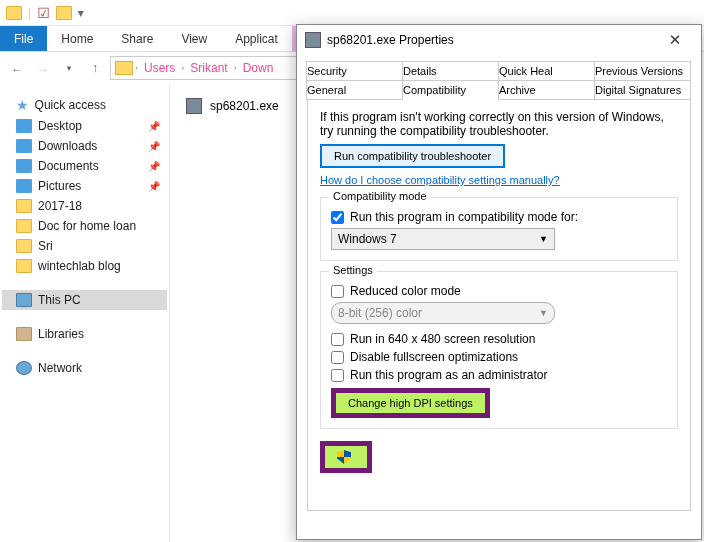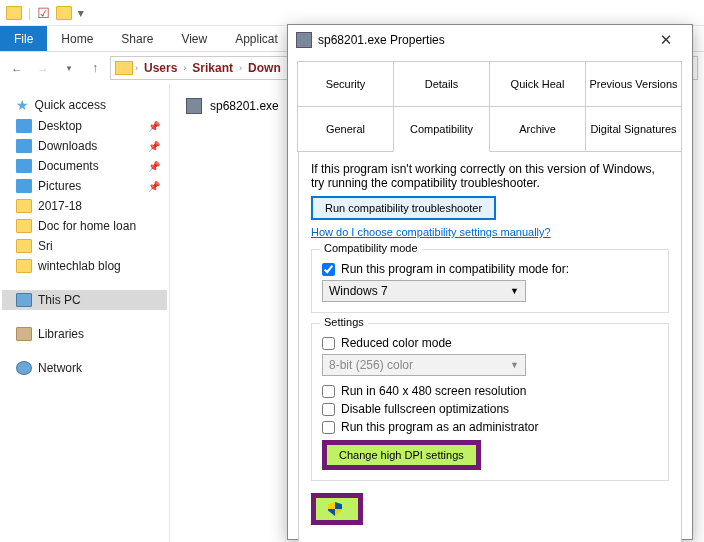--- a/index.html
+++ b/index.html
@@ -14,21 +14,21 @@
 .ribbon-tabs .tab { padding: 0 14px; display:flex; align-items:center; color:#333; }
 .ribbon-tabs .tab.file { background:#1979ca; color:#fff; }
 .ribbon-tabs .manage { background:#e4b5e8; color:#555; padding:0 32px; }
 .ribbon-tabs .newfolder { color:#999; padding:0 18px; }
 
 .addrbar { height: 32px; display:flex; align-items:center; padding:0 6px; gap:4px; }
 .nav-btn { width:22px; height:22px; display:flex; align-items:center; justify-content:center; color:#666; border-radius:2px; }
 .nav-btn.disabled { color:#ccc; }
 .addrbox { flex:1; height:24px; border:1px solid #ccc; display:flex; align-items:center; padding:0 4px; gap:2px; }
 .addrbox .folder-icon { width:18px; height:14px; background:#ffd868; border:1px solid #e0b23b; }
-.crumb { padding:0 4px; color:#7f1d1d;font-weight:bold; }
+.crumb { padding:0 4px; color:#ec4899; }
 .crumb-sep { color:#888; font-size:9px; }
 
 .explorer-body { display:flex; height: calc(542px - 26px - 26px - 32px); }
 .tree { width:170px; border-right:1px solid #e6e6e6; padding:10px 2px; }
 .tree-item { display:flex; align-items:center; gap:6px; padding:3px 6px 3px 14px; color:#222; }
 .tree-item.selected { background:#d9d9d9; }
 .tree-item .pin { margin-left:auto; color:#888; font-size:10px; }
 .tree-sep { height:14px; }
 .ico { width:16px; height:14px; display:inline-block; border-radius:1px; }
 .ico.star { color:#5ea9dd; width:auto; height:auto; font-size:14px; }
@@ -36,44 +36,44 @@
 .ico.folder { background:#ffd868; border:1px solid #e0b23b; }
 .ico.pc { background:#6aa8d8; border:1px solid #4a7aa0; }
 .ico.lib { background:#d2b48c; border:1px solid #b09060; }
 .ico.net { background:#6aa8d8; border:1px solid #4a7aa0; border-radius:50%; }
 
 .content { flex:1; padding:10px; }
 .file-item { display:flex; align-items:center; gap:8px; padding:4px 6px; width:140px; }
 .file-item .exe-icon { width:16px; height:16px; background:#7a8a9a; border:1px solid #556; }
 
 
-.dialog { position:absolute; top:24px; left:287px; width:406px; height:516px; background:#fff; border:1px solid #888; box-shadow:0 4px 16px rgba(0,0,0,0.3); }
+.dialog { position:absolute; top:24px; left:296px; width:406px; height:516px; background:#fff; border:1px solid #888; box-shadow:0 4px 16px rgba(0,0,0,0.3); }
 .dlg-title { height:30px; background:#fff; display:flex; align-items:center; padding:0 8px; }
 .dlg-title .exe-icon { width:16px; height:16px; background:#7a8a9a; border:1px solid #556; margin-right:6px; }
 .dlg-title .title-text { flex:1; font-size:12px; }
 .dlg-close { width:36px; text-align:center; font-size:15px; color:#333; }
 
 .dlg-tabs { padding:6px 10px 0; }
 .tabrow { display:flex; }
-.tabrow .tabitem { flex:1; border:1px solid #ccc; padding:16px 0; text-align:center; font-size:11px; background:#fff; margin-left:-1px; }
+.tabrow .tabitem { flex:1; border:1px solid #ccc; padding:3px 0; text-align:left; font-size:11px; background:#fff; margin-left:-1px; }
 .tabrow .tabitem.active { background:#fff; border-bottom:1px solid #fff; position:relative; z-index:2; }
 .tabrow.top .tabitem { border-bottom:none; }
 .tabpane { border:1px solid #ccc; margin-top:-1px; padding:10px 12px 12px; height:412px; background:#fff; }
 
 .desc { font-size:11px; line-height:14px; margin-bottom:6px; }
 .btn { border:5px solid #701a75; background:#bef264; padding:4px 12px; font-size:11px; display:inline-block; }
 .btn.blue-border { border:2px solid #0078d7; background:#e5f1fb; }
 .link { color:#0066cc; text-decoration:underline; font-size:11px; display:inline-block; margin-top:6px; }
 
 .groupbox { border:1px solid #ddd; margin-top:10px; padding:8px 10px 10px; position:relative; }
 .groupbox .legend { position:absolute; top:-8px; left:8px; background:#fff; padding:0 4px; font-size:11px; }
 .chk { display:flex; align-items:center; gap:6px; font-size:11px; margin:4px 0; }
 .chk input { width:13px; height:13px; }
-.combo { border:1px solid #adadad; background:#efefef; padding:3px 6px; width:204px; font-size:11px; display:flex; justify-content:space-between; align-items:center; margin-top:4px; }
-.combo.disabled { color:#888; background:#f2f2f2; }
+.combo { border:1px solid #adadad; background:#efefef; padding:3px 6px; width:224px; font-size:11px; display:flex; justify-content:space-between; align-items:center; margin-top:4px; }
+.combo.disabled { color:#888; background:#f2f2f2;border-radius:10px; }
 
 .dlg-footer { position:absolute; bottom:0; left:0; right:0; height:38px; background:#f0f0f0; display:flex; align-items:center; justify-content:flex-end; gap:8px; padding:0 12px; border-top:1px solid #ddd; }
 .dlg-footer .btn { padding:4px 20px; }
 
 .shield { width:14px; height:14px; display:inline-block; vertical-align:middle; margin-right:4px; position:relative; }
 .shield::before { content:""; position:absolute; inset:0; background: conic-gradient(#0055aa 0 25%, #ffcc00 25% 50%, #0055aa 50% 75%, #ffcc00 75% 100%); clip-path: polygon(50% 0, 100% 15%, 100% 60%, 50% 100%, 0 60%, 0 15%); }
 </style>
 </head>
 <body>
 

